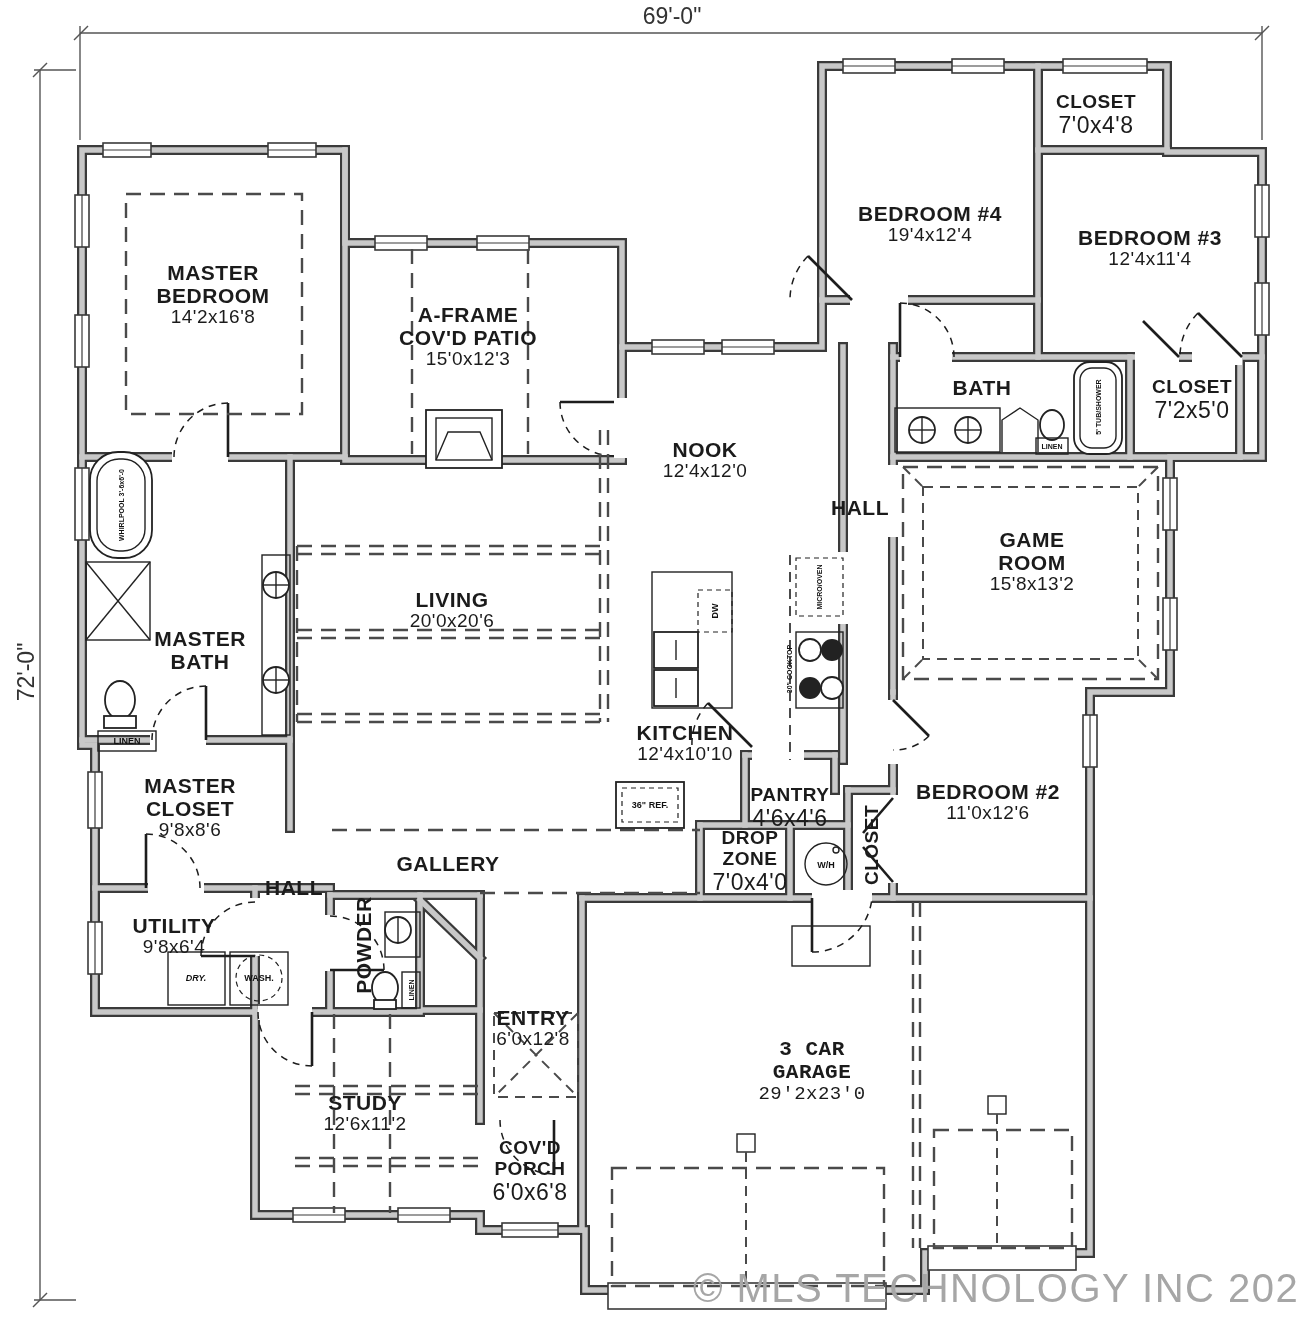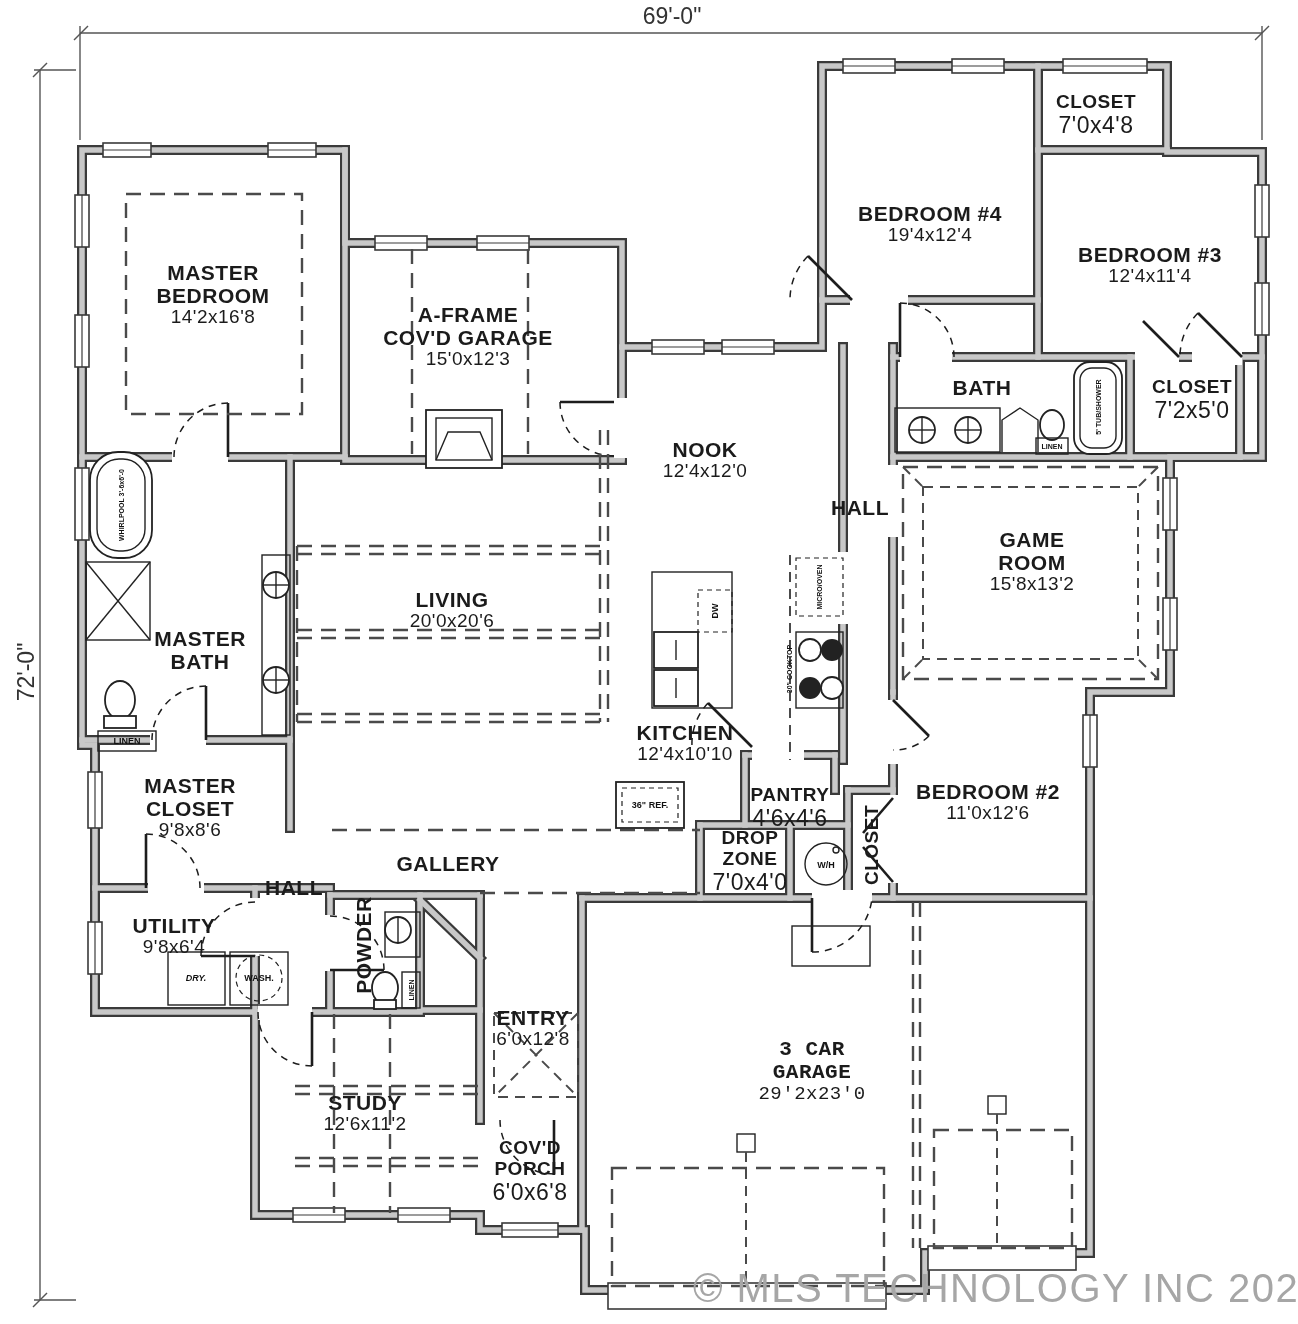--- a/index.html
+++ b/index.html
@@ -335,24 +335,24 @@
         <line class="dim" x1="34" y1="1300" x2="76" y2="1300"></line>
   </g>
 </svg>
 
 <div class="dimlbl" style="left:672px;top:16px;">69'-0"</div>
 <div class="dimlbl vert" style="left:26px;top:672px;">72'-0"</div>
 
 <div class="lbl" style="left:213px;top:295px;"><span class="nm">MASTER
 BEDROOM</span><span class="dm">14'2x16'8</span></div>
 <div class="lbl" style="left:468px;top:337px;"><span class="nm">A-FRAME
-COV'D GARAGE</span><span class="dm">15'0x12'3</span></div>
+COV'D PATIO</span><span class="dm">15'0x12'3</span></div>
 <div class="lbl" style="left:930px;top:200px;margin-top:24px;"><span class="nm">BEDROOM #4</span><span class="dm">19'4x12'4</span></div>
 <div class="lbl sm" style="left:1096px;top:115px;"><span class="nm">CLOSET</span><span class="dm">7'0x4'8</span></div>
-<div class="lbl" style="left:1150px;top:248px;margin-top:17px;"><span class="nm">BEDROOM #3</span><span class="dm">12'4x11'4</span></div>
+<div class="lbl" style="left:1150px;top:248px;"><span class="nm">BEDROOM #3</span><span class="dm">12'4x11'4</span></div>
 <div class="lbl" style="left:982px;top:388px;"><span class="nm">BATH</span></div>
 <div class="lbl sm" style="left:1192px;top:400px;"><span class="nm">CLOSET</span><span class="dm">7'2x5'0</span></div>
 <div class="lbl" style="left:705px;top:460px;"><span class="nm">NOOK</span><span class="dm">12'4x12'0</span></div>
 <div class="lbl" style="left:860px;top:508px;"><span class="nm">HALL</span></div>
 <div class="lbl" style="left:1032px;top:562px;"><span class="nm">GAME
 ROOM</span><span class="dm">15'8x13'2</span></div>
 <div class="lbl" style="left:452px;top:610px;"><span class="nm">LIVING</span><span class="dm">20'0x20'6</span></div>
 <div class="lbl" style="left:200px;top:650px;"><span class="nm">MASTER
 BATH</span></div>
 <div class="lbl" style="left:685px;top:743px;"><span class="nm">KITCHEN</span><span class="dm">12'4x10'10</span></div>

